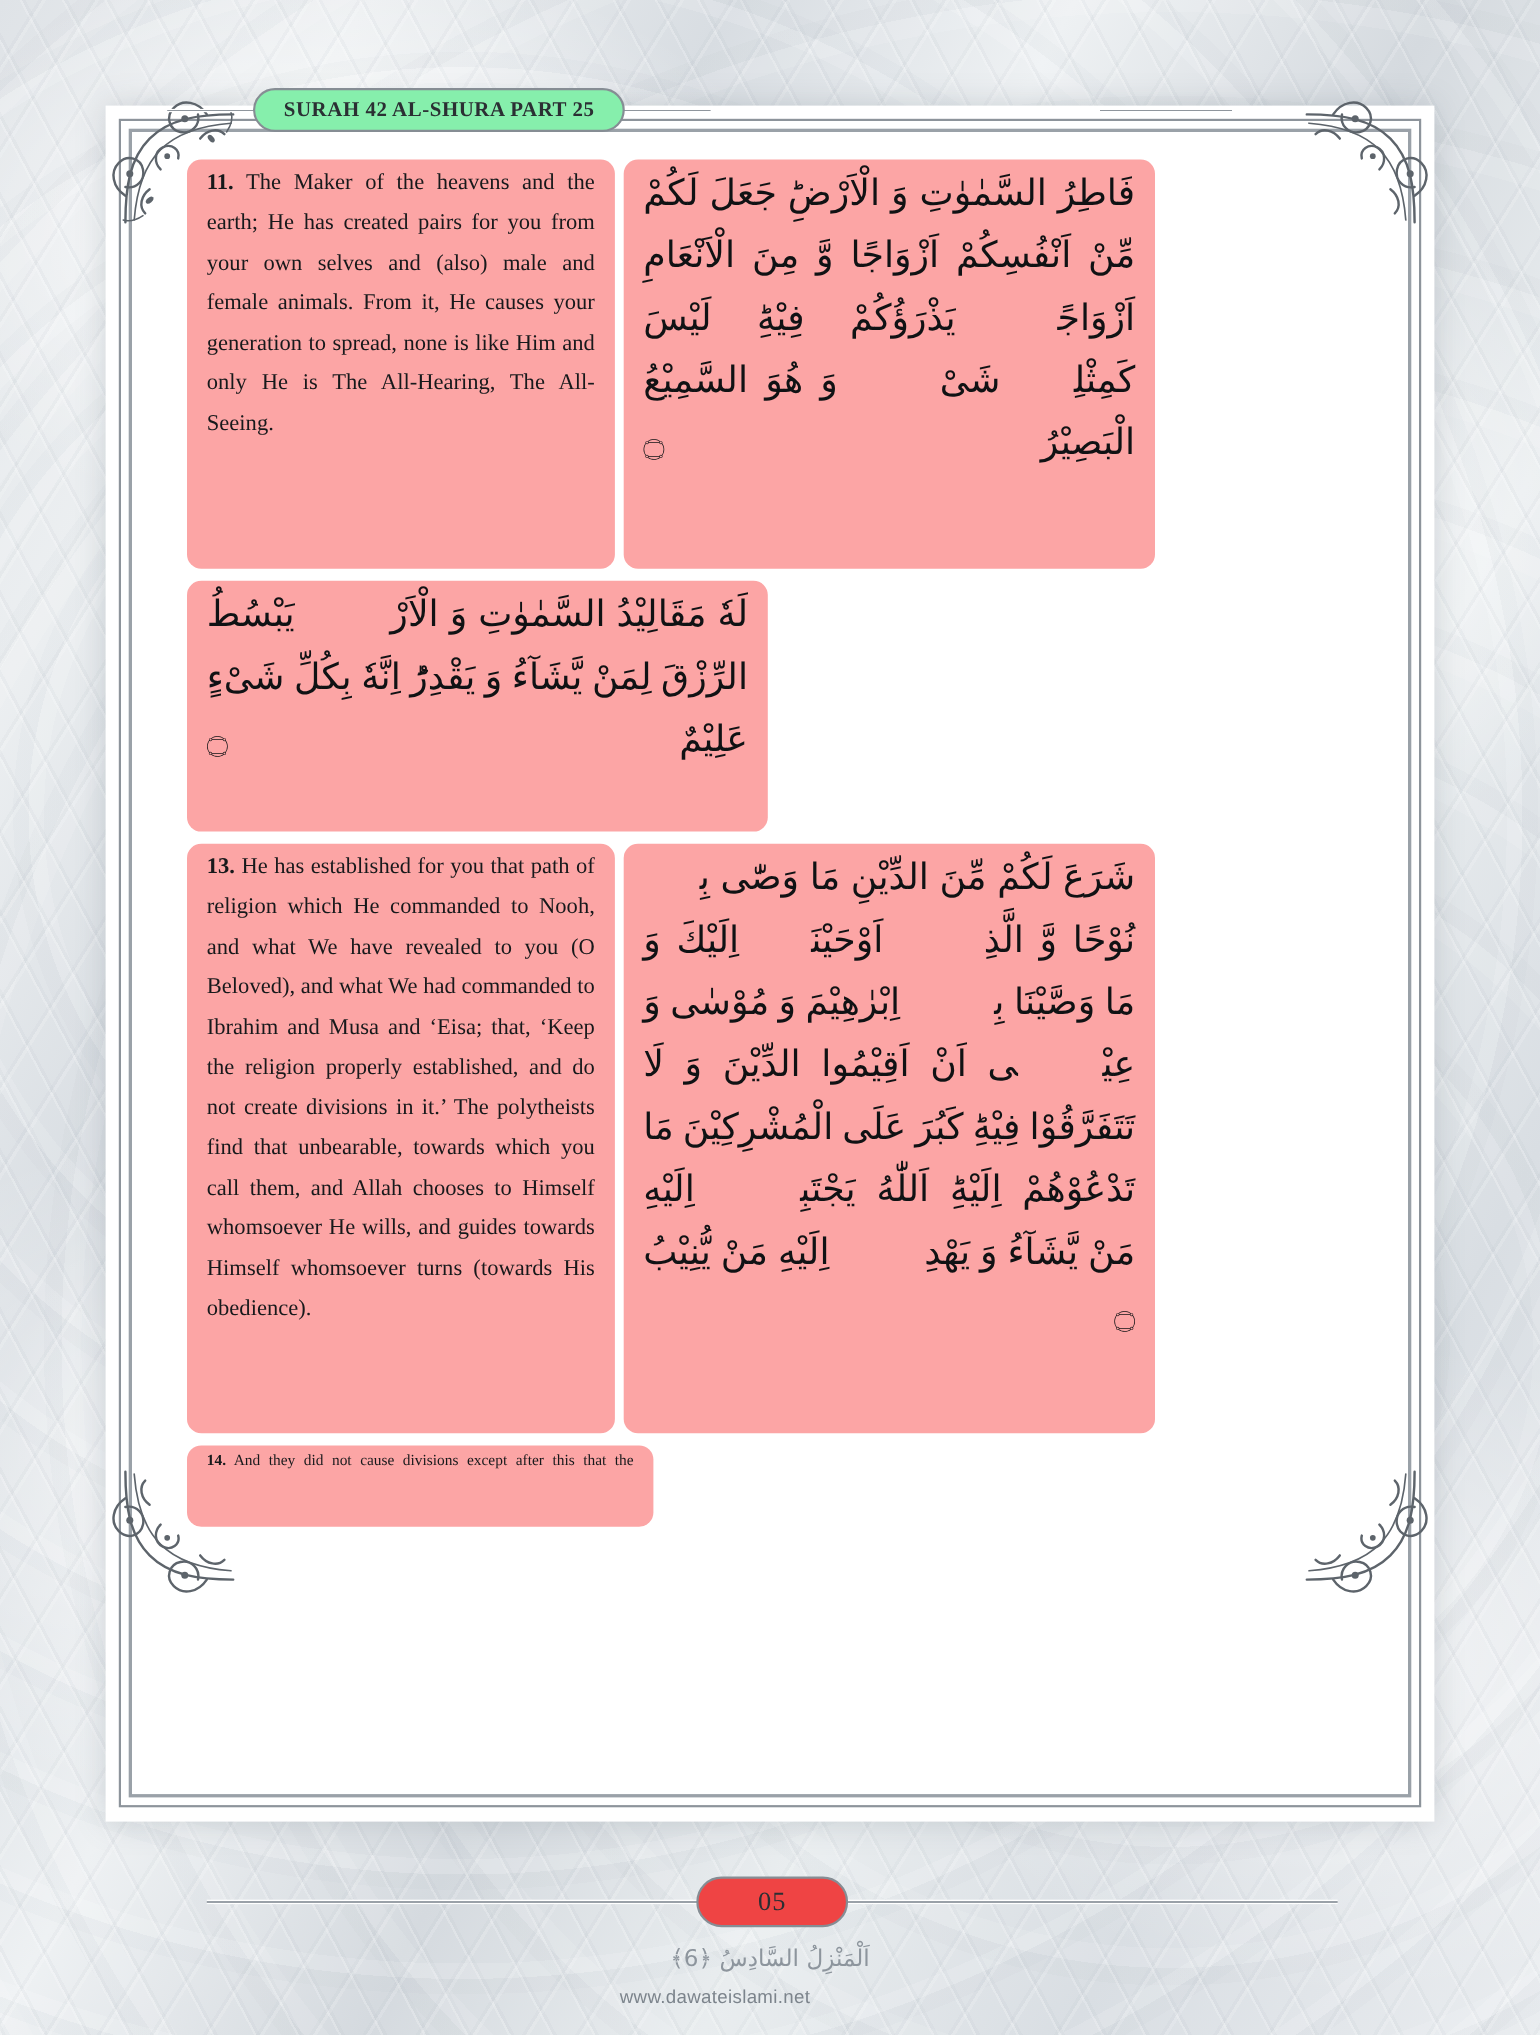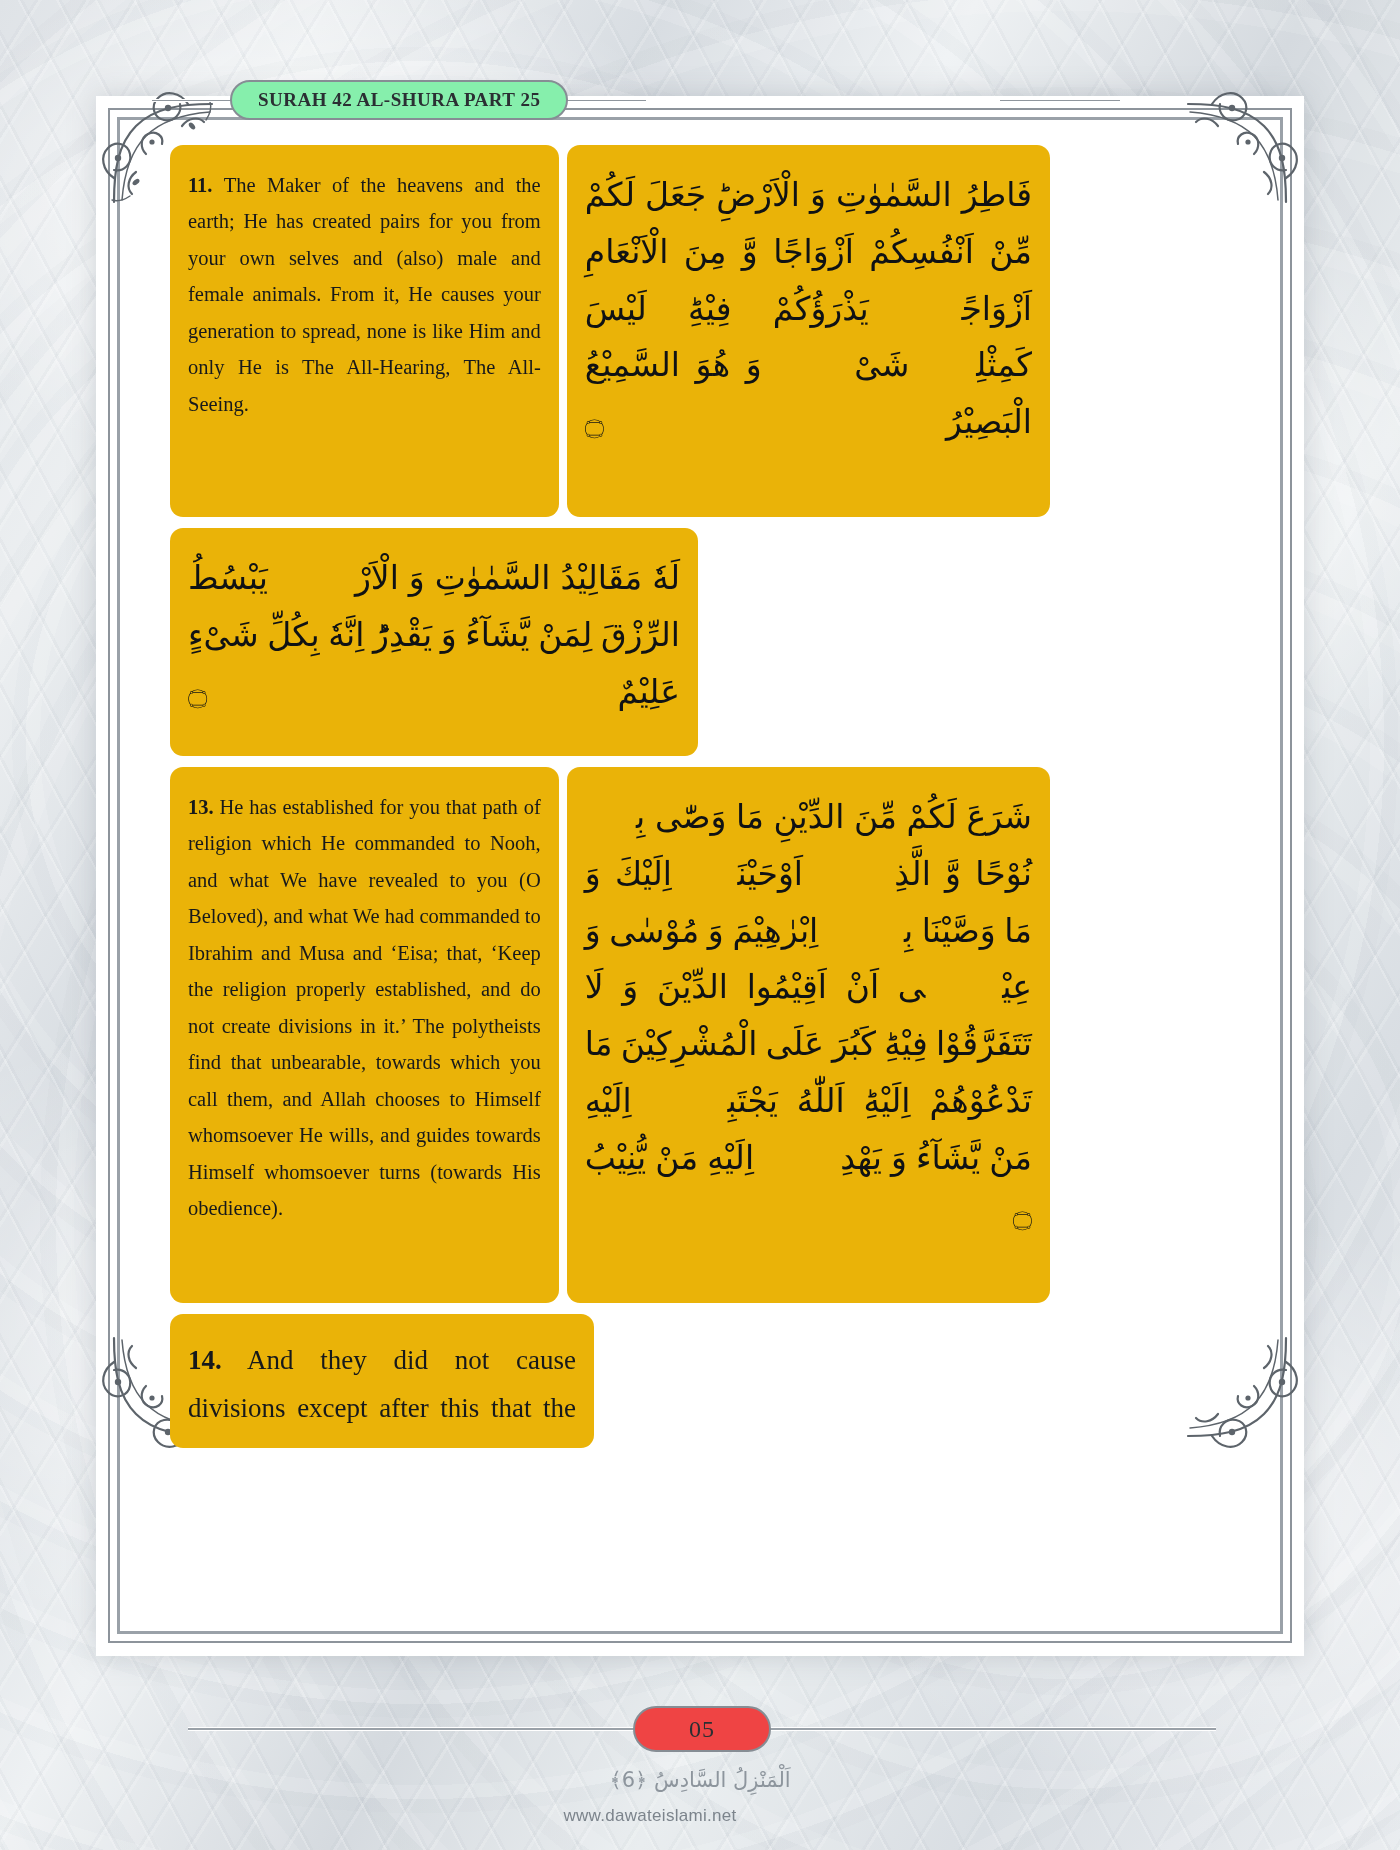--- a/index.html
+++ b/index.html
@@ -148,23 +148,23 @@
     left: 170px;
     top: 145px;
     width: 880px;
   }
   .verse-row {
     display: flex;
     gap: 8px;
     margin-bottom: 11px;
   }
   .cell {
-    background: #eab308;
+    background: #fca5a5;
     border-radius: 13px;
-    padding: 22px 18px 16px 18px;
+    padding: 3px 18px 16px 18px;
   }
   .cell.en {
     width: 424px;
     font-size: 20.5px;
     line-height: 1.78;
     text-align: justify;
     text-align-last: justify;
     color: #17191b;
     hyphens: none;
   }
@@ -177,21 +177,21 @@
     text-align: justify;
     text-align-last: justify;
     color: #101214;
     font-family: Liberation Serif, serif;
   }
 
   .v11 .cell.en, .v11 .cell.ar { min-height: 372px; }
   .v12 .cell.en, .v12 .cell.ar { min-height: 228px; }
   .v13 .cell.en, .v13 .cell.ar { min-height: 536px; }
   .v14 .cell.en, .v14 .cell.ar { min-height: 74px; }
-  .v14 .cell.en { font-size: 27px; }
+  .v14 .cell.en { font-size: 14px; }
 
   
   .footer-rule {
     position: absolute;
     top: 1727px;
     height: 4px;
     background: linear-gradient(#ffffff 0 30%, #9aa1a8 30% 72%, #ffffff 72% 100%);
   }
   .footer-rule.left  { left: 188px; width: 480px; }
   .footer-rule.right { left: 736px; width: 480px; }

